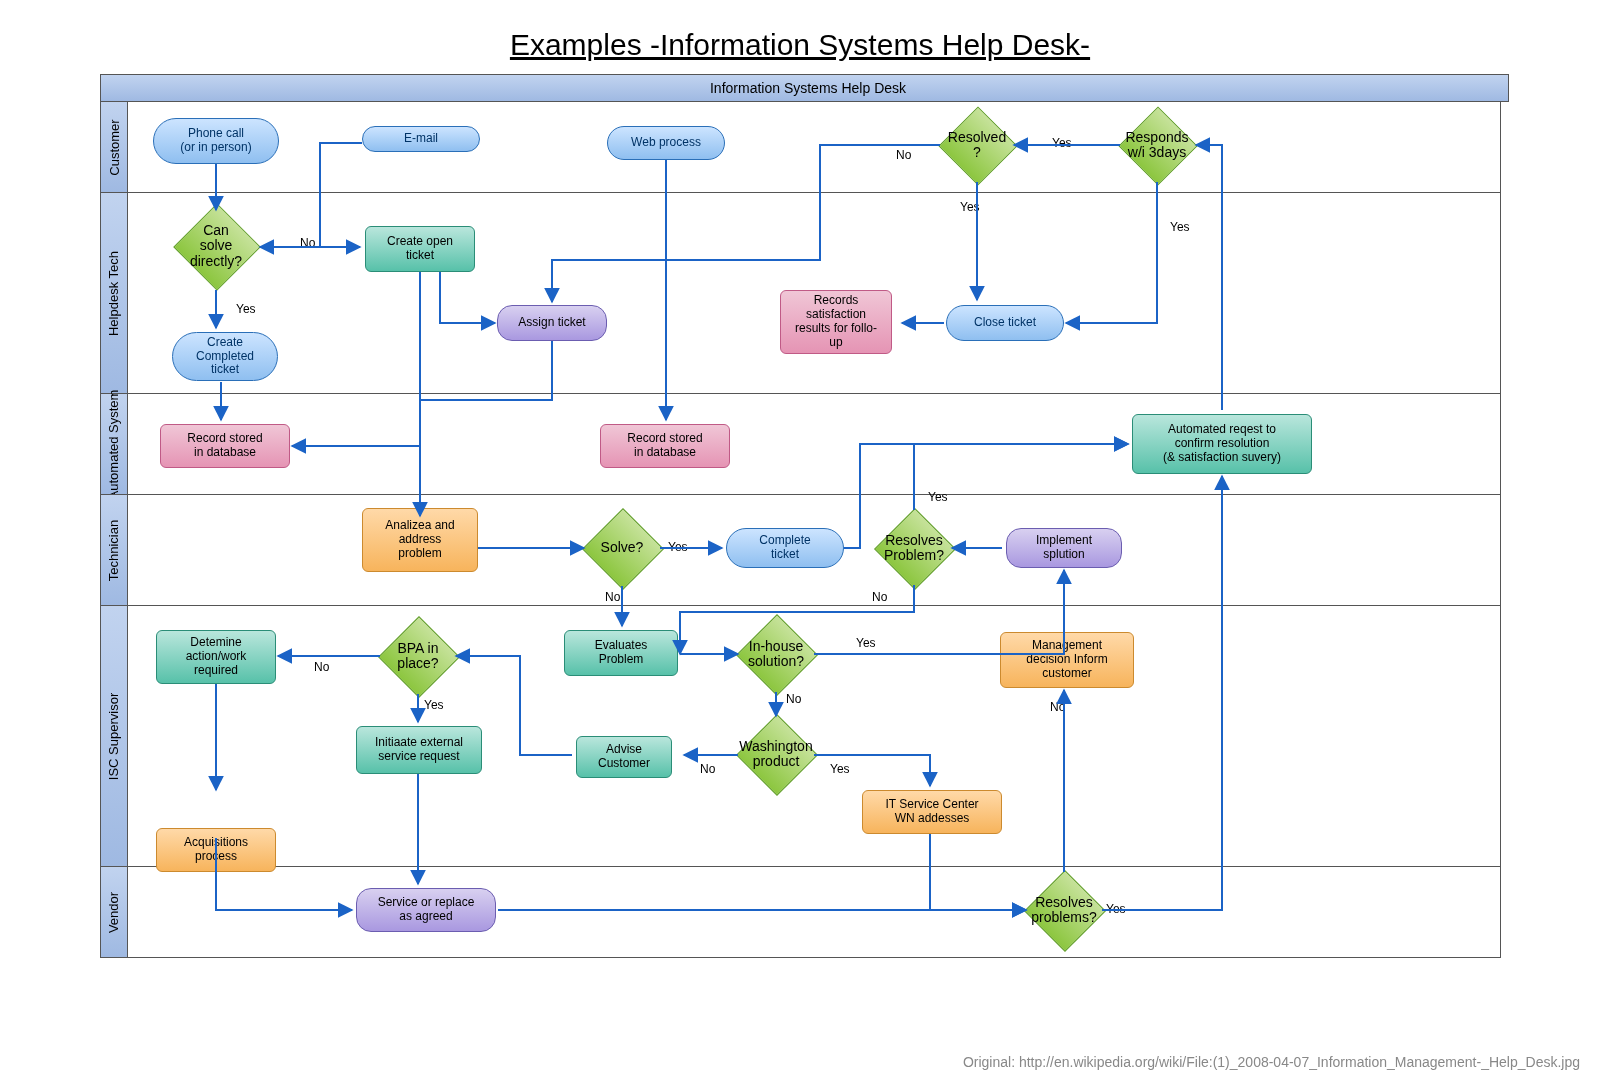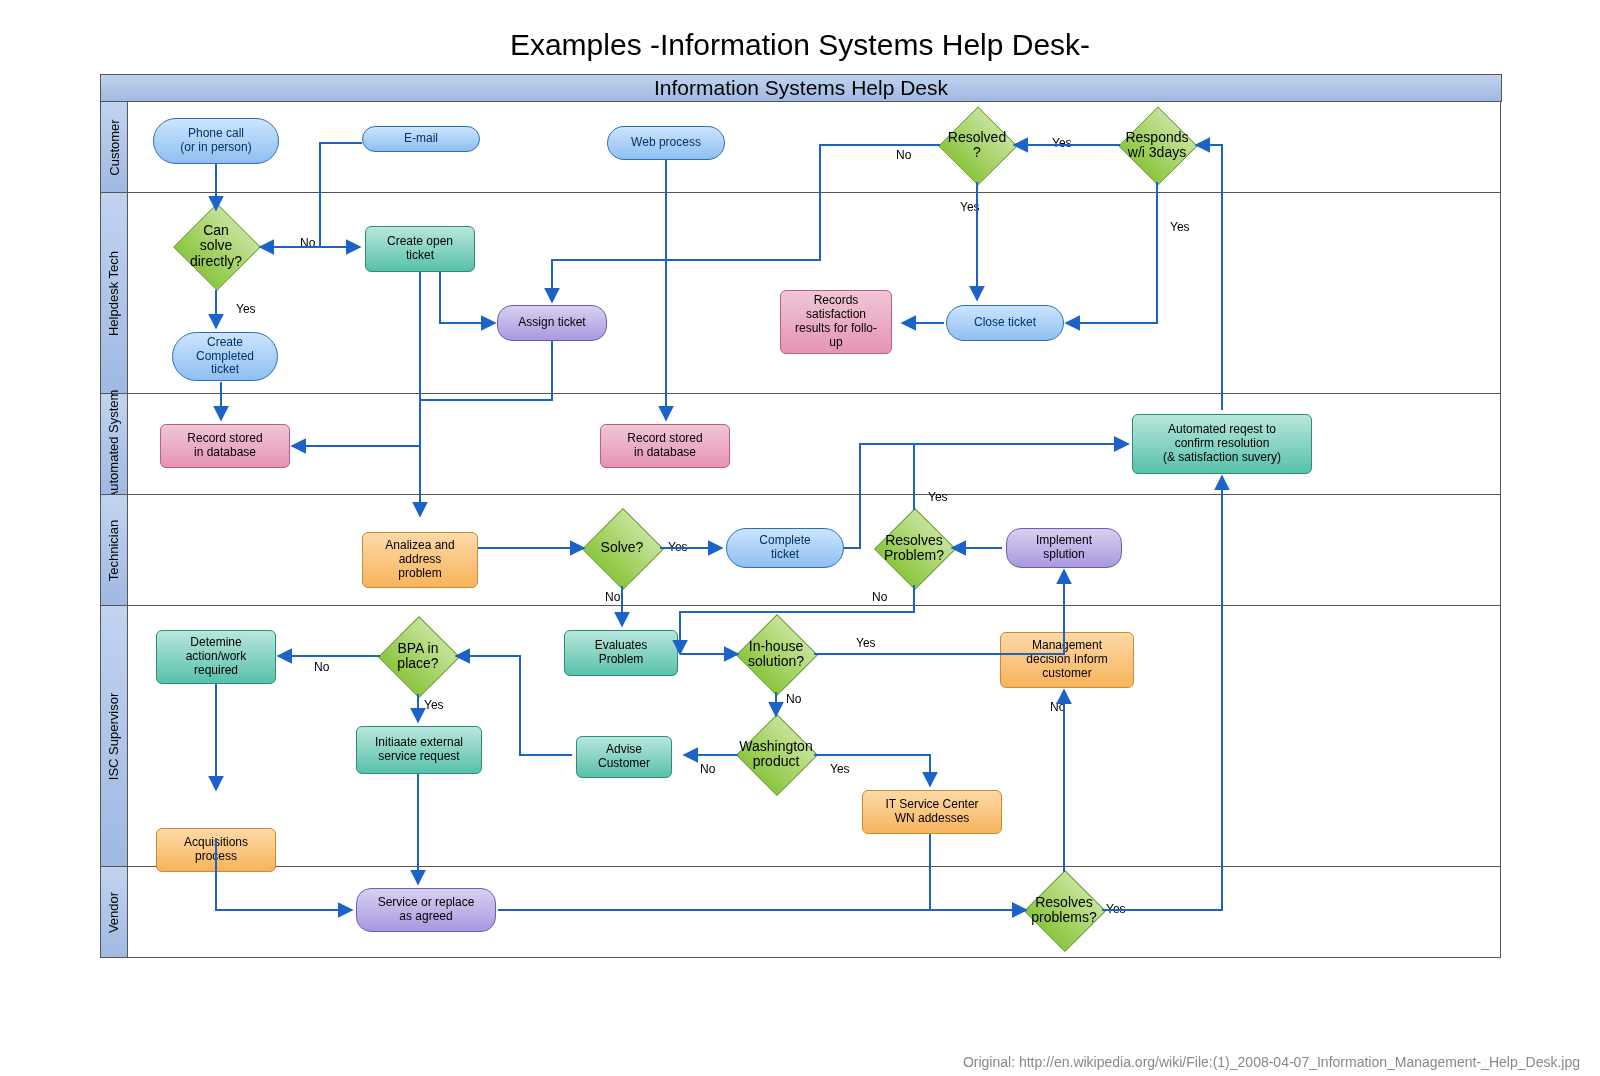--- a/index.html
+++ b/index.html
@@ -1,20 +1,20 @@
 <!DOCTYPE html>
 <html><head>
 <meta charset="utf-8">
 <style>
   html,body{margin:0;padding:0;background:#fff;font-family:Arial,Helvetica,sans-serif;}
-  .page{width:1600px;height:1076px;position:relative;}
+  .page{width:1600px;height:1076px;position:relative;text-decoration:underline;}
   .title{width:100%;text-align:center;font-size:30px;padding-top:28px;}
   .header{position:absolute;left:100px;top:74px;width:1400px;height:26px;
-    background:linear-gradient(#c1d3ef,#9fb9e2);border:1px solid #555;font-size:21px;
-    display:flex;align-items:center;justify-content:center;}
+    background:linear-gradient(#c1d3ef,#9fb9e2);border:1px solid #555;font-size:14px;
+    display:flex;align-items:center;justify-content:center;padding-left:7px;}
   .lane-label{position:absolute;width:26px;background:linear-gradient(#c1d3ef,#9fb9e2);
     border:1px solid #555;display:flex;align-items:center;justify-content:center;}
   .lane-label span{transform:rotate(-90deg);white-space:nowrap;font-size:13px;}
   .lane-body{position:absolute;border:1px solid #555;border-left:none;}
   .shape{position:absolute;display:flex;align-items:center;justify-content:center;
     text-align:center;font-size:12px;line-height:1.15;padding:4px;box-sizing:border-box;}
   .term{border-radius:999px;background:linear-gradient(#cce4ff,#8fbff0);
     border:1px solid #2a6fb8;color:#003366;}
   .proc-teal{background:linear-gradient(#b9e6dc,#57c1a9);border:1px solid #2a8d77;border-radius:6px;}
   .proc-purple{background:linear-gradient(#d8d0f0,#a998e0);border:1px solid #6b5db0;border-radius:15px;}
@@ -82,21 +82,21 @@
   <div class="shape proc-teal" style="left:365px;top:226px;width:110px;height:46px">Create open<br>ticket</div>
   <div class="shape proc-purple" style="left:497px;top:305px;width:110px;height:36px">Assign ticket</div>
   <div class="shape term" style="left:172px;top:332px;width:106px;height:49px">Create<br>Completed<br>ticket</div>
   <div class="shape term" style="left:946px;top:305px;width:118px;height:36px">Close ticket</div>
   <div class="shape proc-pink" style="left:780px;top:290px;width:112px;height:64px">Records<br>satisfaction<br>results for follo-<br>up</div>
 
   <div class="shape proc-pink" style="left:160px;top:424px;width:130px;height:44px">Record stored<br>in database</div>
   <div class="shape proc-pink" style="left:600px;top:424px;width:130px;height:44px">Record stored<br>in database</div>
   <div class="shape proc-teal" style="left:1132px;top:414px;width:180px;height:60px">Automated reqest to<br>confirm resolution<br>(&amp; satisfaction suvery)</div>
 
-  <div class="shape proc-orange" style="left:362px;top:532px;width:116px;height:56px">Analizea and<br>address<br>problem</div>
+  <div class="shape proc-orange" style="left:362px;top:508px;width:116px;height:64px">Analizea and<br>address<br>problem</div>
   <div class="diamond-wrap" style="left:594px;top:520px;width:56px;height:56px">
     <div class="diamond"></div>
       <div class="diamond-txt">Solve?</div>
     </div>
   <div class="shape term" style="left:726px;top:528px;width:118px;height:40px">Complete<br>ticket</div>
   <div class="diamond-wrap" style="left:886px;top:520px;width:56px;height:56px">
     <div class="diamond"></div>
       <div class="diamond-txt">Resolves<br>Problem?</div>
     </div>
   <div class="shape proc-purple" style="left:1006px;top:528px;width:116px;height:40px">Implement<br>splution</div>

